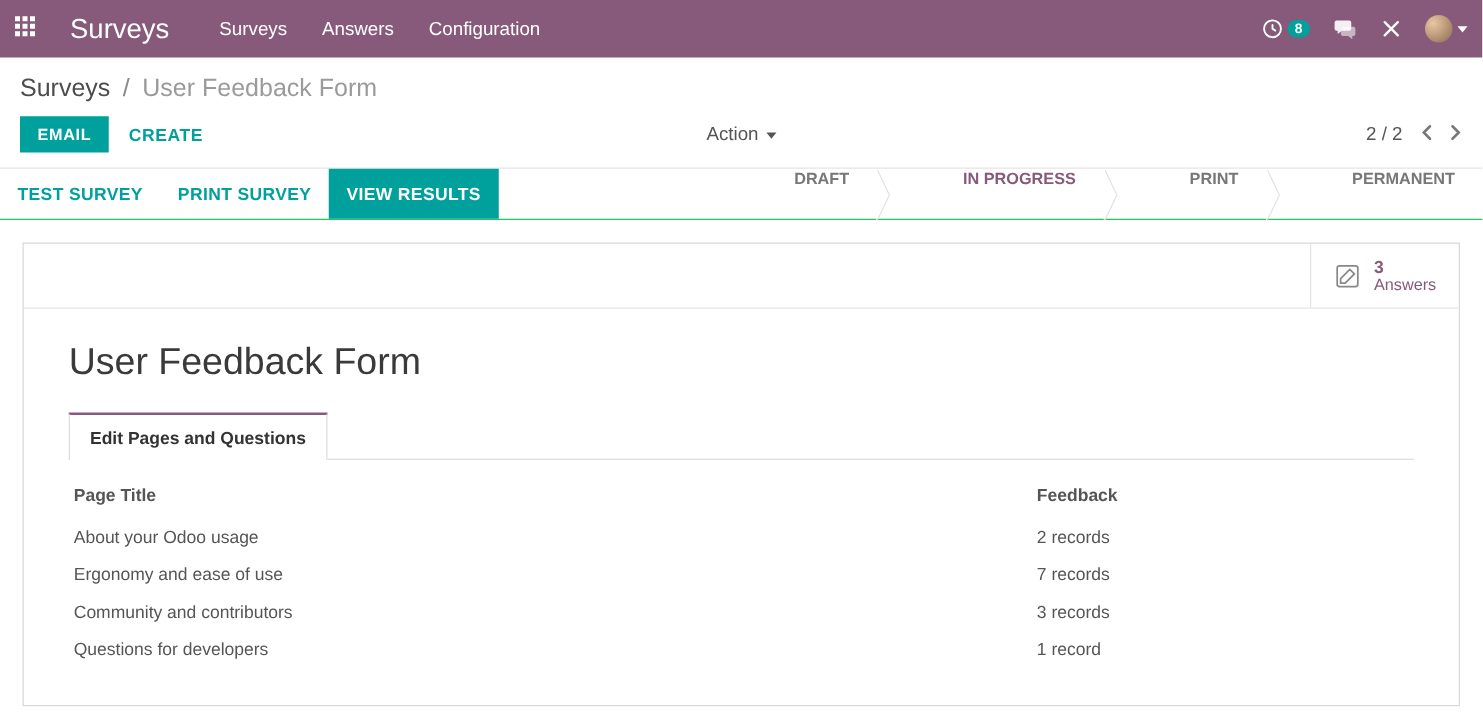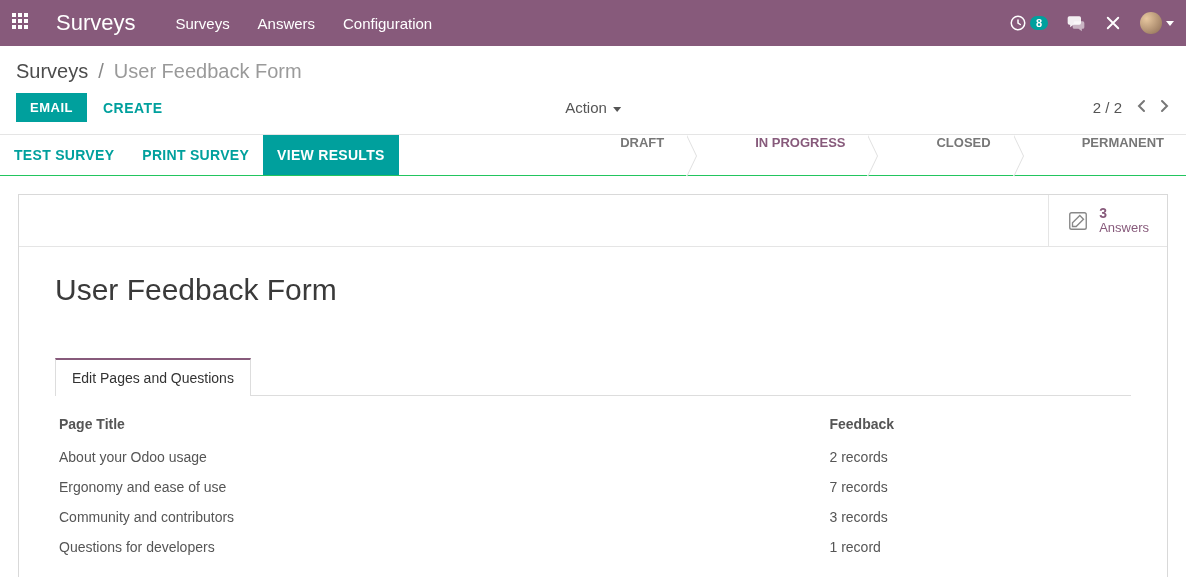--- a/index.html
+++ b/index.html
@@ -47,21 +47,21 @@
   .stat-btn { display:flex; align-items:center; gap:10px; padding:0 18px; border-left:1px solid #e5e5e5; cursor:pointer; }
   .stat-btn svg { width:22px; height:22px; stroke:#888; fill:none; stroke-width:1.5; }
   .stat-txt { display:flex; flex-direction:column; line-height:1.15; }
   .stat-num { color:#875A7B; font-weight:700; font-size:14px; }
   .stat-lbl { color:#875A7B; font-size:13px; }
 
   .sheet-body { padding: 26px 36px 30px; }
   .form-title { font-size:30px; color:#3a3a3a; font-weight:400; margin-bottom:22px; }
   .tabs { display:flex; border-bottom:1px solid #ddd; }
   .tab { padding:10px 16px; border:1px solid transparent; border-bottom:none; color:#777; cursor:pointer; font-size:14px; }
-  .tab.active { border-color:#ddd; border-top:2px solid #875A7B; color:#333; font-weight:400; background:#fff; position:relative; top:1px;margin-top:28px; }
+  .tab.active { border-color:#ddd; border-top:2px solid #875A7B; color:#333; font-weight:700; background:#fff; position:relative; top:1px; }
   .page-table { width:100%; margin-top:14px; border-collapse:collapse; }
   .page-table th { text-align:left; font-weight:700; color:#555; padding:6px 4px 10px; font-size:14px; }
   .page-table td { padding:7px 4px; color:#555; font-size:14px; }
 </style>
 </head>
 <body>
 
 <div class="topbar">
   <div class="apps-icon">
     <span></span>
@@ -127,21 +127,21 @@
   </div>
 </div>
 
 <div class="action-bar">
   <button class="flat-link">TEST SURVEY</button>
   <button class="flat-link">PRINT SURVEY</button>
   <button class="solid-btn">VIEW RESULTS</button>
   <div class="status-track">
     <div class="stage">DRAFT</div>
     <div class="stage active">IN PROGRESS</div>
-    <div class="stage">CLOSED</div>
+    <div class="stage">PRINT</div>
     <div class="stage">PERMANENT</div>
   </div>
 </div>
 
 <div class="sheet-wrap">
   <div class="sheet">
     <div class="stat-strip">
       <div class="stat-btn">
         <svg viewBox="0 0 24 24">
             <rect x="3" y="3" width="18" height="18" rx="2"></rect>

